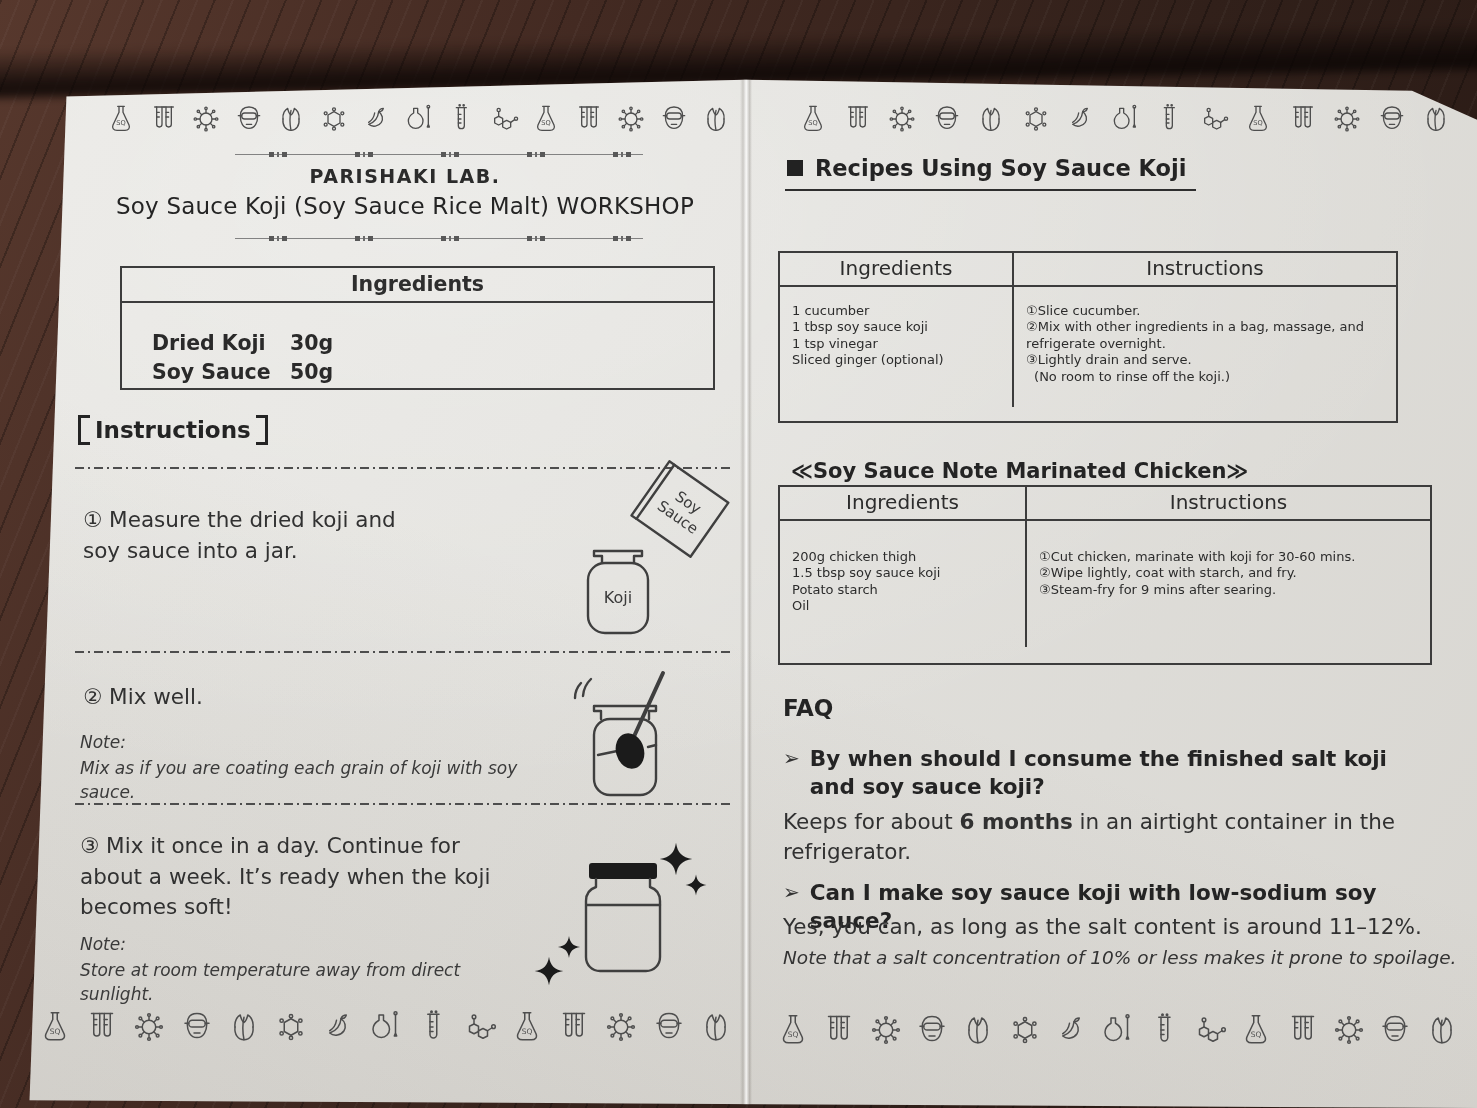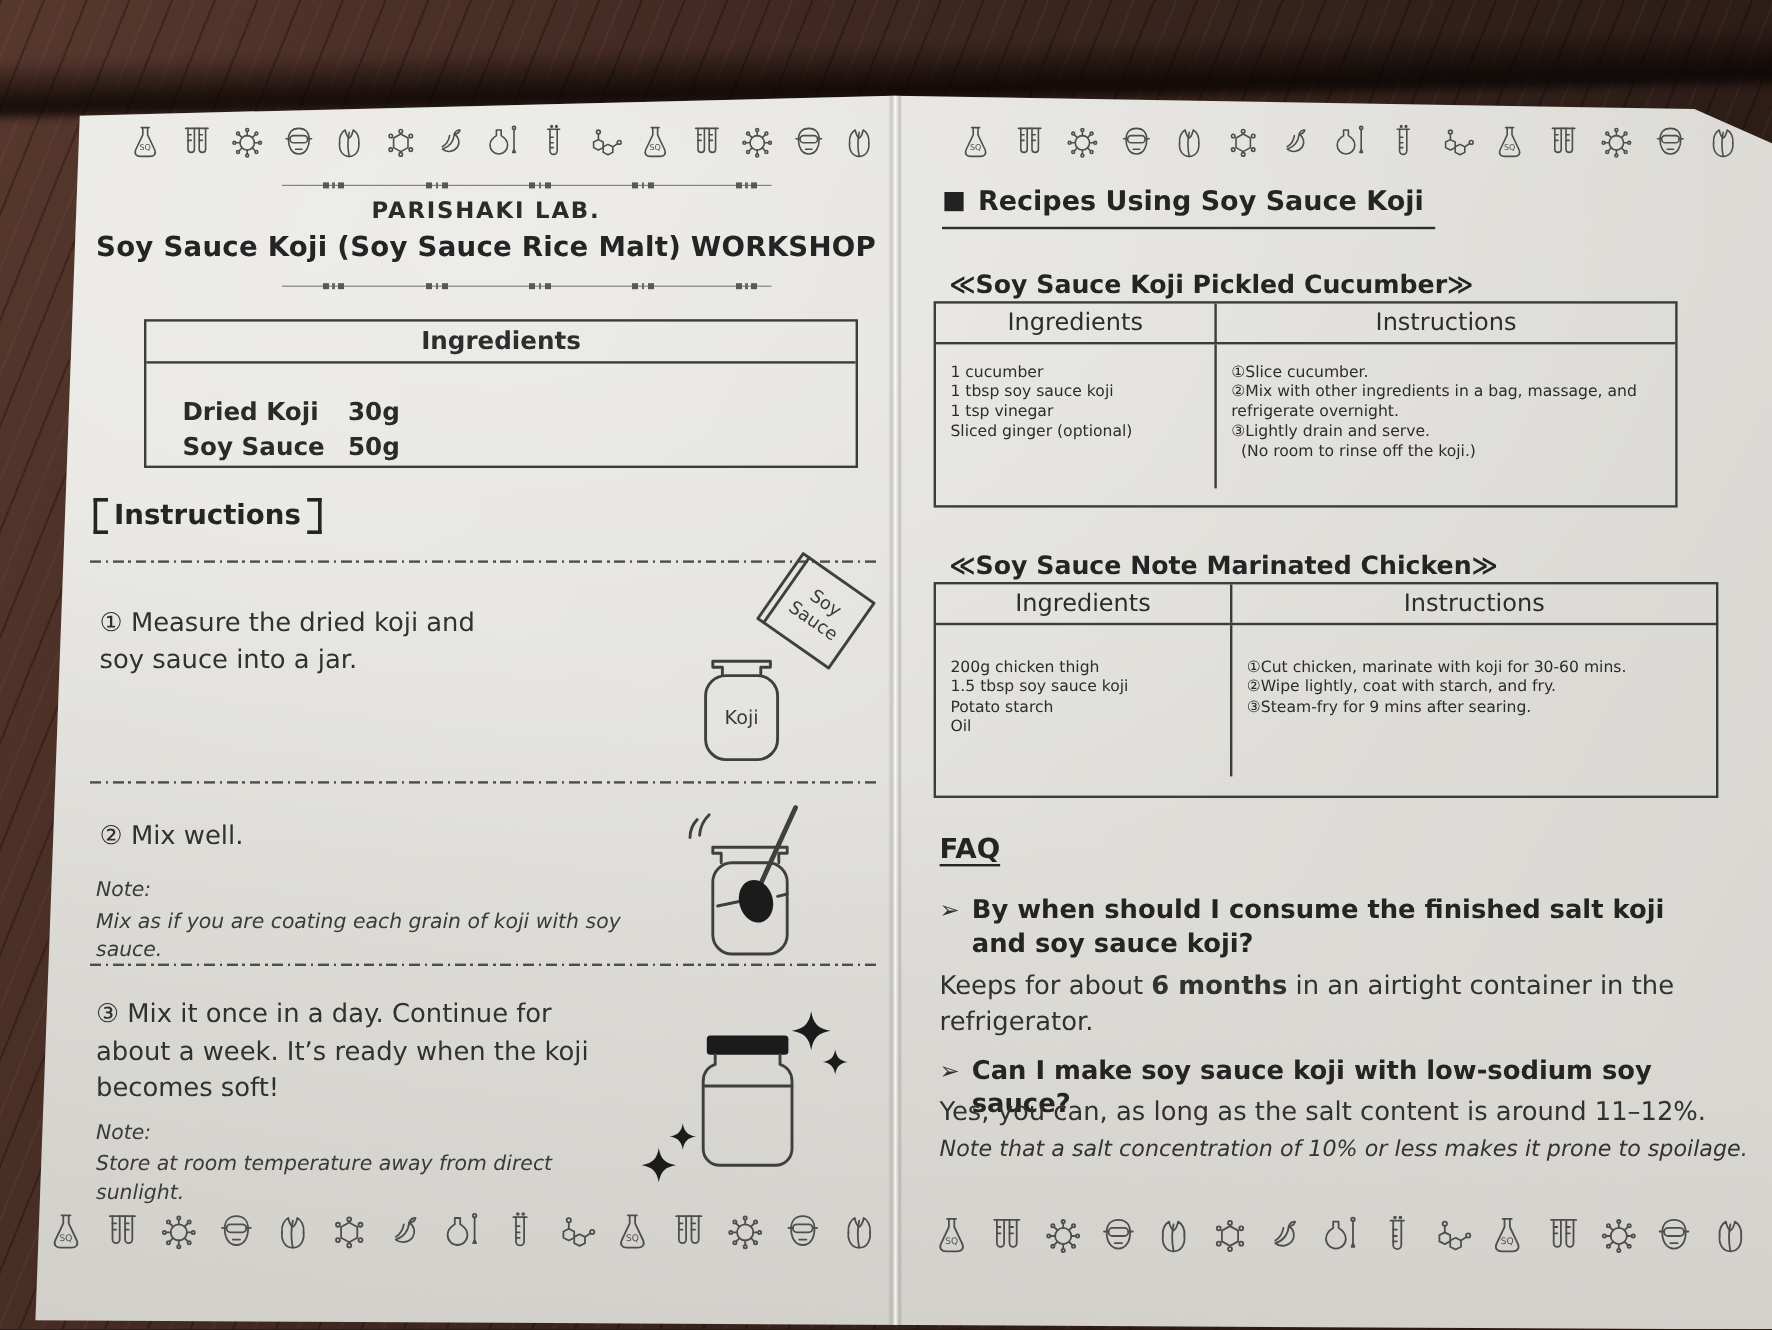--- a/index.html
+++ b/index.html
@@ -33,21 +33,21 @@
   
   .bead{height:7px;
     background-image:
       repeating-linear-gradient(90deg, rgba(0,0,0,0) 0 34px, #585858 34px 39px, rgba(0,0,0,0) 39px 42px, #6a6a6a 42px 44px, rgba(0,0,0,0) 44px 47px, #585858 47px 52px, rgba(0,0,0,0) 52px 86px),
       linear-gradient(#828282,#828282);
     background-size:100% 5px,100% 1px;background-position:center center;background-repeat:no-repeat,no-repeat;}
   
   .dd{height:2px;background:repeating-linear-gradient(90deg,#4d4d4d 0 9px,rgba(0,0,0,0) 9px 13px,#4d4d4d 13px 15px,rgba(0,0,0,0) 15px 19px);}
 
   .brand{text-align:center;font-size:19px;font-weight:600;letter-spacing:1.5px;color:#2b2b2b;}
-  .doc-title{text-align:center;font-size:23px;font-weight:bold;color:#242424;letter-spacing:0.2px;}
+  .doc-title{text-align:center;font-size:23px;font-weight:normal;color:#242424;letter-spacing:0.2px;}
 
   .ing-table{border:2px solid #3c3c3c;}
   .ing-head{border-bottom:2px solid #3c3c3c;text-align:center;font-weight:bold;font-size:20.5px;padding:4px 0 5px;}
   .ing-body{padding:26px 0 0 30px;}
   .ing-row{display:flex;font-size:20.5px;line-height:1.42;font-weight:bold;color:#2a2a2a;}
   .ing-name{width:138px;}
 
   .instr-h{font-size:23px;font-weight:bold;color:#242424;display:flex;align-items:center;margin:0;}
   .lb,.rb{display:inline-block;width:9px;height:24px;border:3.5px solid #242424;}
   .lb{border-right:none;margin-right:5px;}
@@ -64,21 +64,21 @@
 
   .rtable{border:2px solid #3c3c3c;}
   .thead{display:flex;border-bottom:2px solid #3c3c3c;}
   .th{text-align:center;font-size:20px;padding:3px 0 5px;color:#2c2c2c;}
   .tbody{display:flex;}
   .cell-1{width:38%;border-right:2px solid #3c3c3c;box-sizing:border-box;}
   .cell-2{width:62%;box-sizing:border-box;}
   .td{font-size:13px;line-height:1.26;color:#2c2c2c;padding:16px 8px 10px 12px;}
   #table2 .td{padding-top:28px;}
 
-  .faq-h{font-size:23px;font-weight:bold;text-decoration:underline;text-underline-offset:5px;text-decoration-thickness:2px;color:#242424;margin:0;}
+  .faq-h{font-size:23px;font-weight:bold;text-underline-offset:5px;text-decoration-thickness:2px;color:#242424;margin:0;}
   .faq-q{display:flex;gap:10px;font-size:21.5px;font-weight:bold;color:#242424;line-height:1.32;}
   .faq-q .blt{font-weight:normal;font-size:20px;flex:0 0 auto;color:#333;}
   .faq-a{font-size:21.5px;line-height:1.38;color:#313131;margin:0;}
   .faq-note{font-size:18.5px;font-style:italic;color:#333;margin:0;}
 
   .illu{position:absolute;}
   .illu svg{overflow:visible;}
   .line-art{stroke:#3f3f3f;fill:none;stroke-width:2.4;stroke-linecap:round;stroke-linejoin:round;}
   .ink-fill{fill:#1b1b1b;stroke:none;}
   .illu text{fill:#3a3a3a;stroke:none;font-family:"DejaVu Sans","Liberation Sans",sans-serif;}
@@ -407,21 +407,20 @@
             </svg></span>
         </div>
 
       <div class="abs" style="left:10px;top:70px;">
         <div class="sec-title">
           <span class="sq"></span>
           <span>Recipes Using Soy Sauce Koji</span>
         </div>
       </div>
 
-      <div class="r-title abs" style="left:16px;top:140px;">≪Soy Sauce Koji Pickled Cucumber≫</div>
 
       <div class="rtable abs" id="table1" style="left:3px;top:166px;width:616px;height:168px;">
         <div class="thead">
           <div class="th cell-1">Ingredients</div>
           <div class="th cell-2">Instructions</div>
         </div>
         <div class="tbody">
           <div class="td cell-1" style="height:120px;">
             <div>1 cucumber</div>
             <div>1 tbsp soy sauce koji</div>

